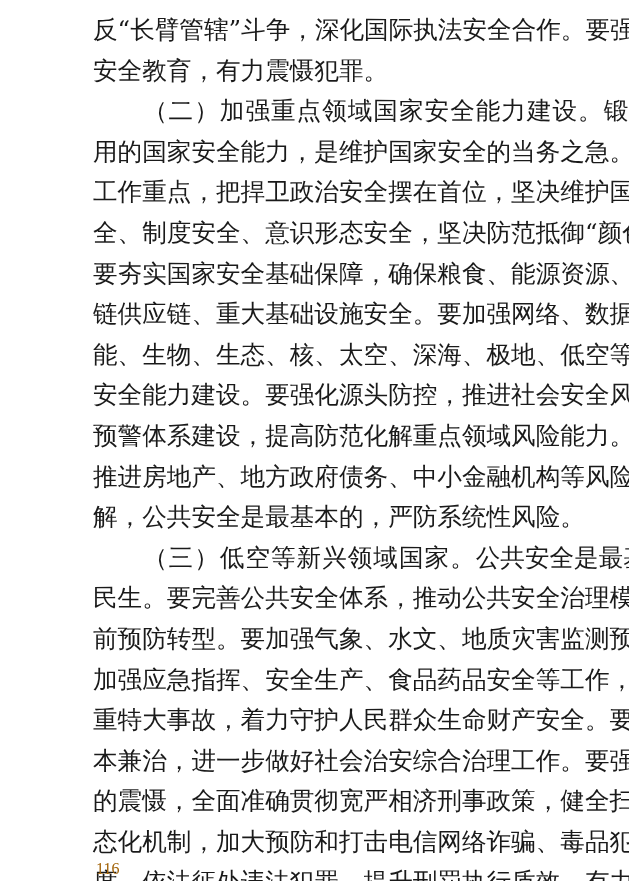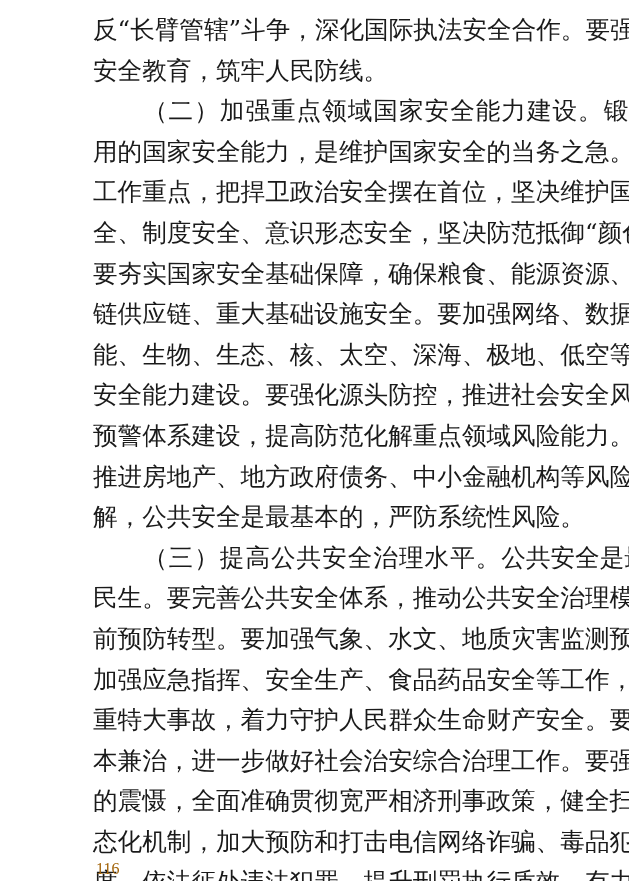--- a/index.html
+++ b/index.html
@@ -26,35 +26,35 @@
     font-size: 16px; color: #a16207;
   }
 </style>
 </head>
 <body>
 
 <div class="page">
   <div class="text-block">
 
     <div class="line">反“长臂管辖”斗争，深化国际执法安全合作。要强化国家</div>
-    <div class="line last">安全教育，筑牢人民防线。</div>
+    <div class="line last">安全教育，有力震慑犯罪。</div>
 
     <div class="line indent"><span class="heading-span">（二）加强重点领域国家安全能力建设。</span><span>锻造实战实</span></div>
     <div class="line">用的国家安全能力，是维护国家安全的当务之急。要突出</div>
     <div class="line">工作重点，把捍卫政治安全摆在首位，坚决维护国家政权安</div>
     <div class="line">全、制度安全、意识形态安全，坚决防范抵御“颜色革命”。</div>
     <div class="line">要夯实国家安全基础保障，确保粮食、能源资源、重要产业</div>
     <div class="line">链供应链、重大基础设施安全。要加强网络、数据、人工智</div>
     <div class="line">能、生物、生态、核、太空、深海、极地、低空等新兴领域国家</div>
     <div class="line">安全能力建设。要强化源头防控，推进社会安全风险监测</div>
     <div class="line">预警体系建设，提高防范化解重点领域风险能力。要统筹</div>
     <div class="line">推进房地产、地方政府债务、中小金融机构等风险有序化</div>
     <div class="line last">解，公共安全是最基本的，严防系统性风险。</div>
 
-    <div class="line indent"><span class="heading-span">（三）提高公共安全治理水平。</span><span>公共安全是最基本的</span></div>
+    <div class="line indent"><span class="heading-span">（三）低空等新兴领域国家。</span><span>公共安全是最基本的</span></div>
     <div class="line">民生。要完善公共安全体系，推动公共安全治理模式向事</div>
     <div class="line">前预防转型。要加强气象、水文、地质灾害监测预报预警，</div>
     <div class="line">加强应急指挥、安全生产、食品药品安全等工作，有效遏制</div>
     <div class="line">重特大事故，着力守护人民群众生命财产安全。要坚持标</div>
     <div class="line">本兼治，进一步做好社会治安综合治理工作。要强化“惩”</div>
     <div class="line">的震慑，全面准确贯彻宽严相济刑事政策，健全扫黑除恶常</div>
     <div class="line">态化机制，加大预防和打击电信网络诈骗、毒品犯罪等的力</div>
     <div class="line">度，依法惩处违法犯罪，提升刑罚执行质效，有力震慑犯罪、</div>
 
   </div>

